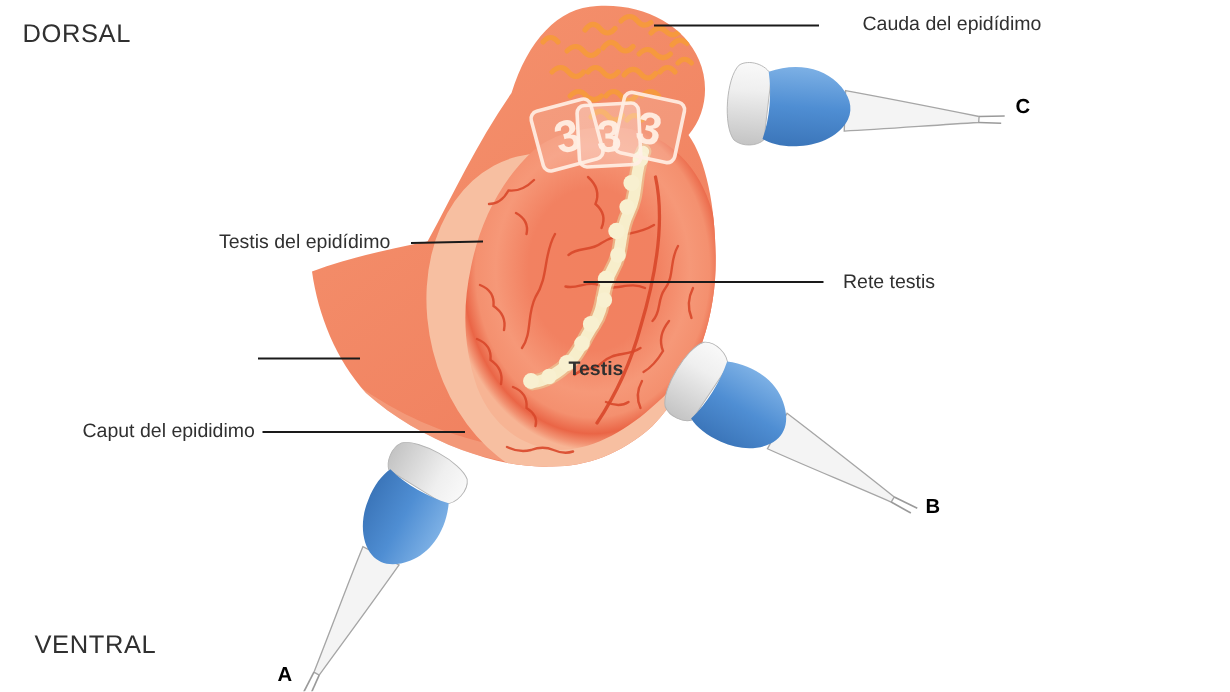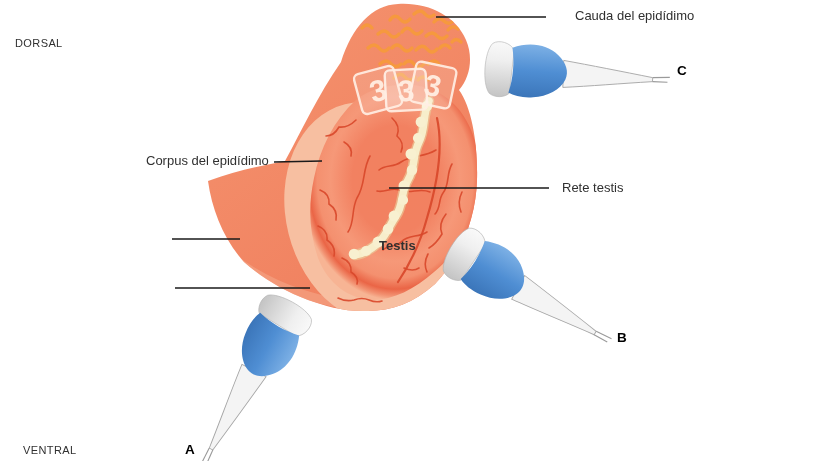--- a/index.html
+++ b/index.html
@@ -20,21 +20,21 @@
   .stage{
     position:relative;width:820px;height:461px;overflow:hidden;
     background:var(--background);
     font-family:"Liberation Sans","DejaVu Sans",sans-serif;
   }
   .stage svg{position:absolute;left:0;top:0;}
   .label{
     position:absolute;font-size:13px;line-height:1.15;color:var(--label-text);
     white-space:nowrap;
   }
-  .orient{font-size:11px;letter-spacing:.4px;margin-top:24px;}
+  .orient{font-size:17px;letter-spacing:.4px;}
   .probe-letter{font-weight:bold;color:#000;font-size:13.5px;}
   
   .p-head{fill:url(#gHead);stroke:#B3B3B3;stroke-width:.6;}
   .p-body{fill:url(#gBlue);}
   .p-handle{fill:#F4F4F4;stroke:#A6A6A6;stroke-width:.9;}
   .p-tipline{stroke:#9A9A9A;stroke-width:1.1;fill:none;}
   
   .vessel{stroke:var(--vessel-red);stroke-width:1.6;fill:none;stroke-linecap:round;opacity:.9;}
   .vessel-main{stroke-width:2.2;}
   .squiggle{stroke:var(--cauda-orange);stroke-width:3.4;fill:none;stroke-linecap:round;opacity:.95;}
@@ -188,20 +188,21 @@
     </g>
     <g>
       <use href="#probe" transform="translate(292,303) rotate(119)"></use>
     </g>
   </svg>
 
   <div class="label orient" style="left:15px;top:13px;">DORSAL</div>
   <div class="label orient" style="left:23px;top:420px;">VENTRAL</div>
 
   <div class="label" style="left:551px;top:9px;margin-left:24px;">Cauda del epidídimo</div>
-  <div class="label" style="left:146px;top:154px;">Corpus del epidídimo</div>
+  <div class="label" style="left:146px;top:154px;">Testis del epidídimo</div>
+  <div class="label" style="left:55px;top:280px;">Caput del epididimo</div>
   <div class="label" style="left:562px;top:181px;">Rete testis</div>
   <div class="label" style="left:379px;top:239px;font-weight:bold;">Testis</div>
 
   <div class="label probe-letter" style="left:185px;top:442px;">A</div>
   <div class="label probe-letter" style="left:617px;top:330px;">B</div>
   <div class="label probe-letter" style="left:677px;top:63px;">C</div>
 </div>
 
 </body></html>

